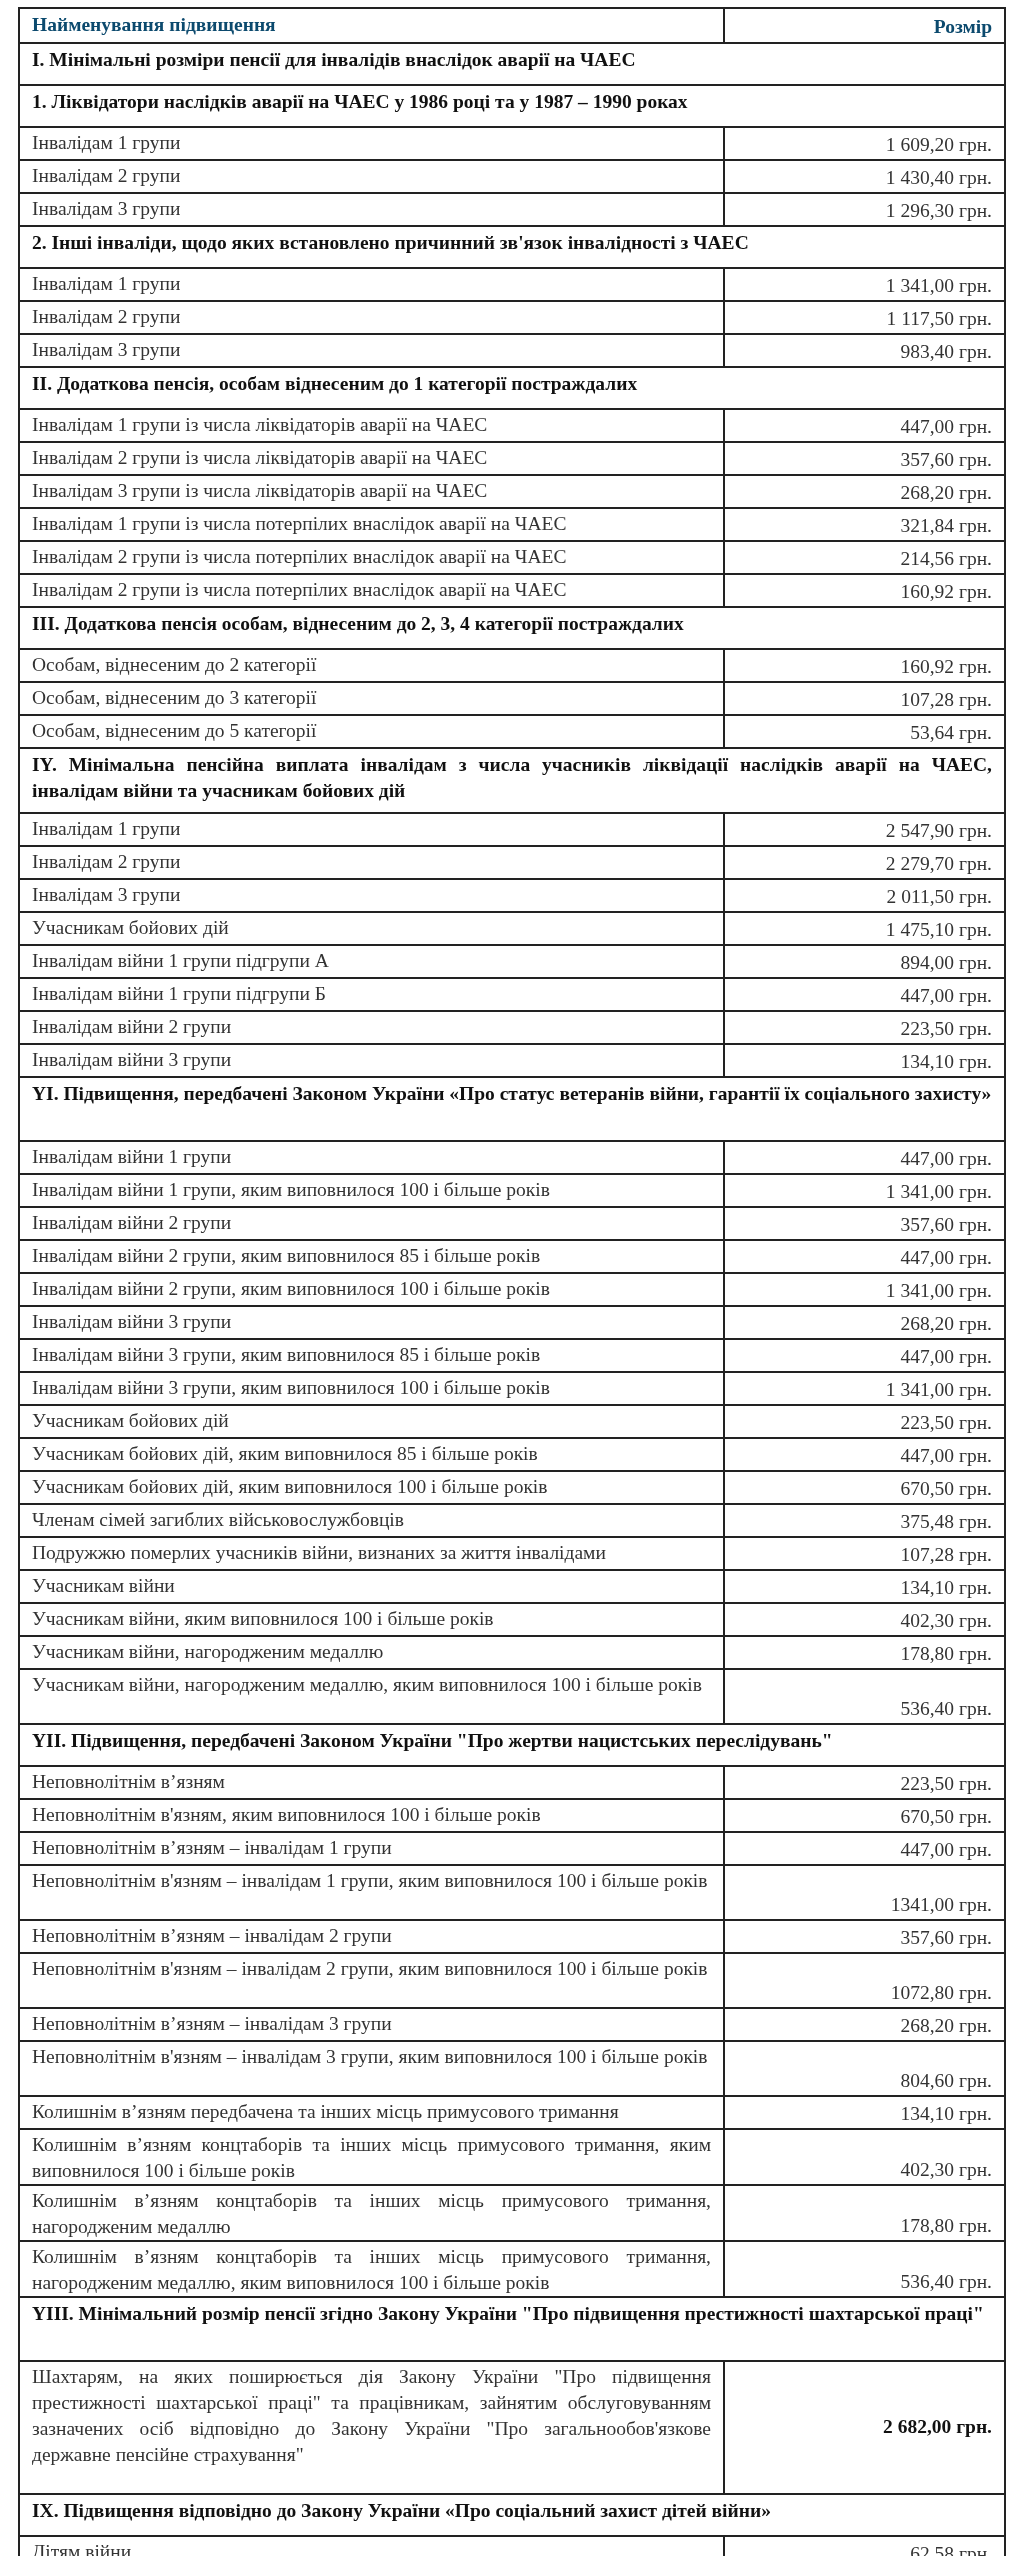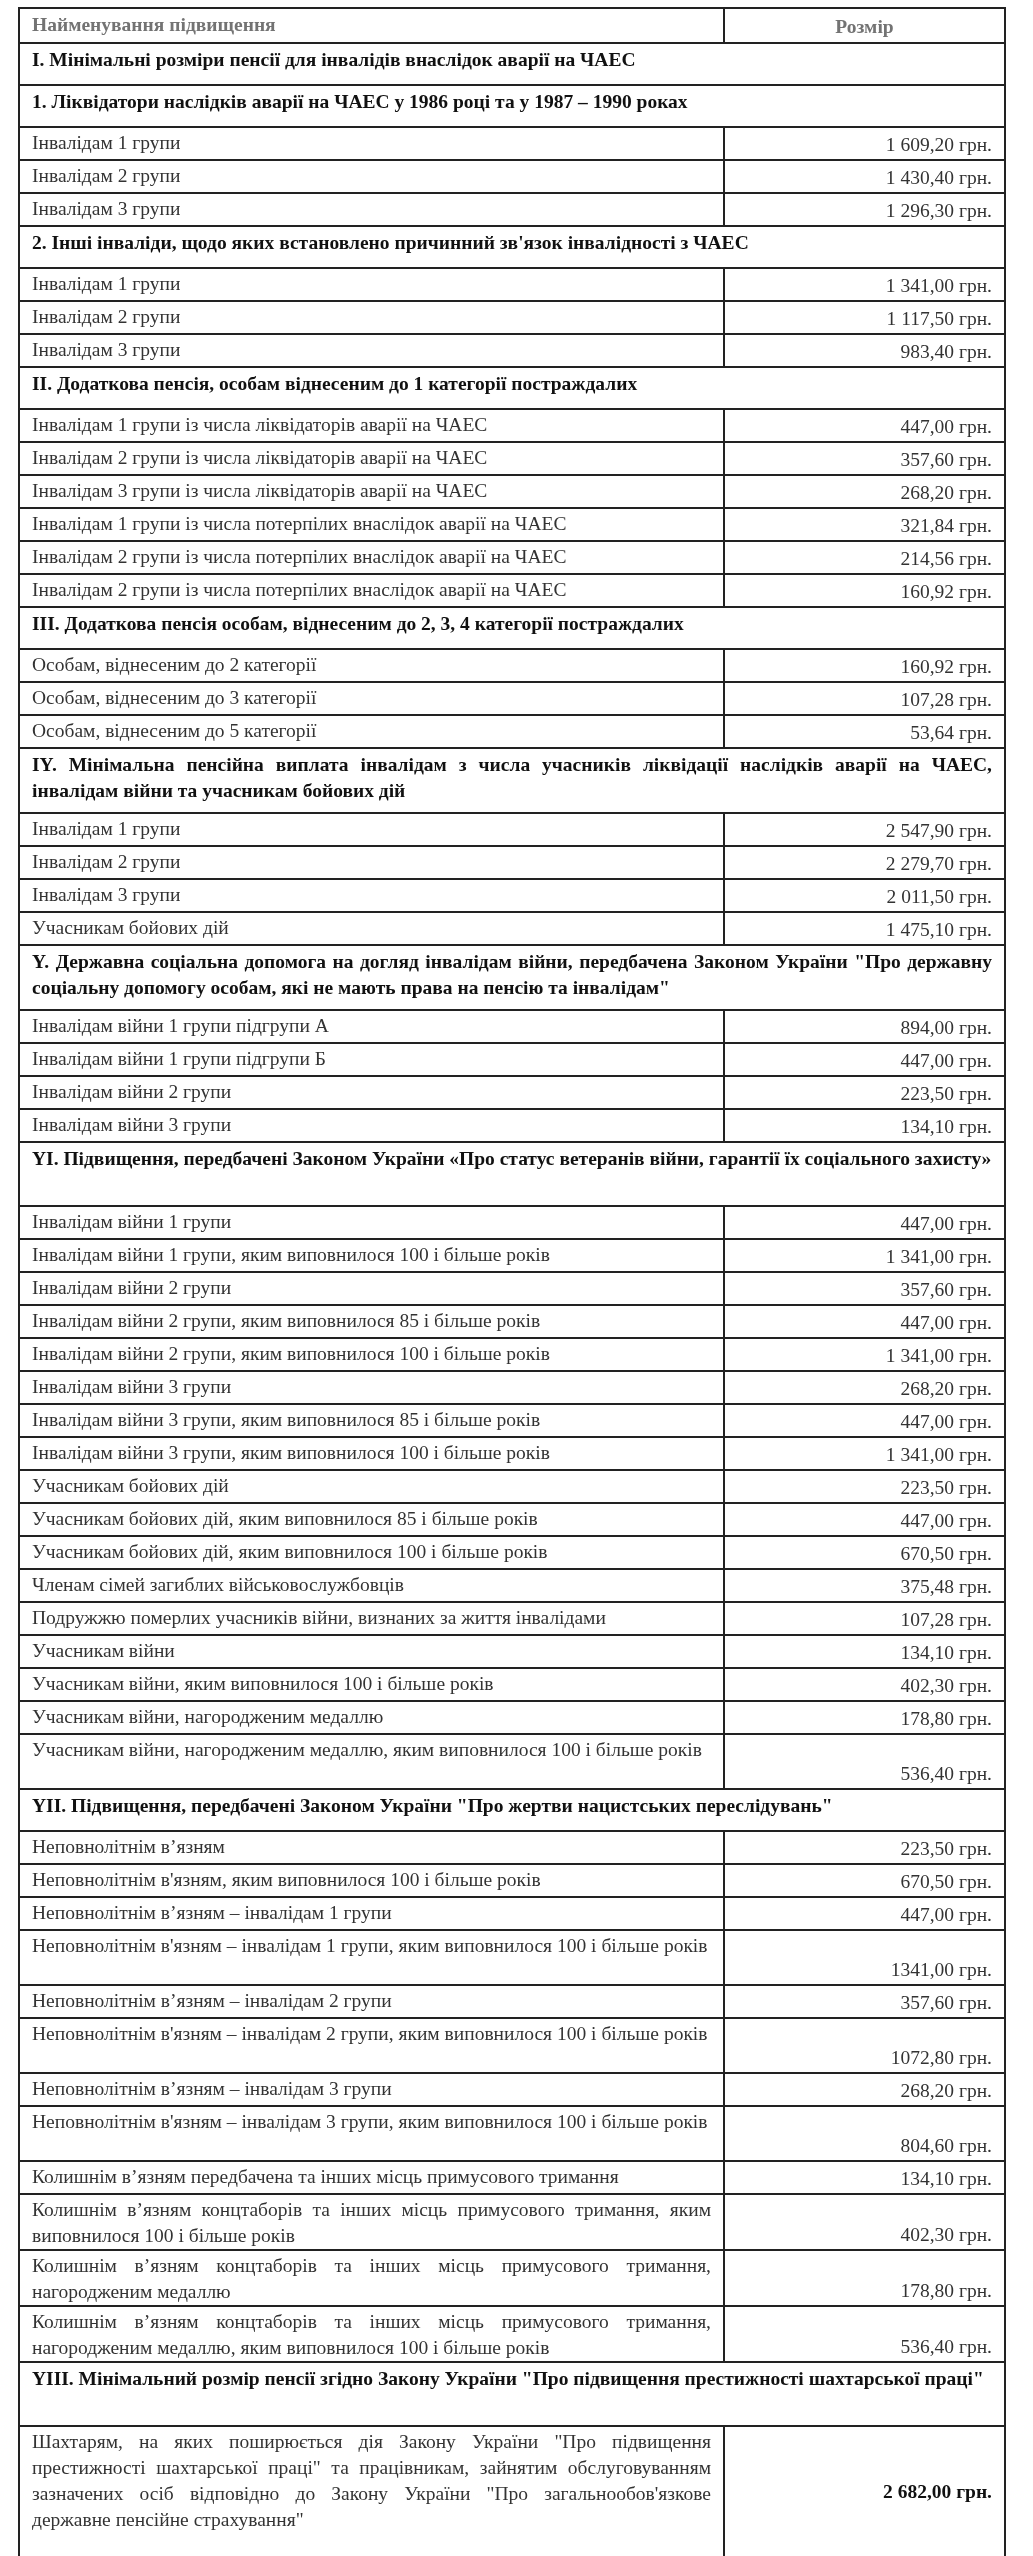--- a/index.html
+++ b/index.html
@@ -9,22 +9,22 @@
     font-family: "Liberation Serif", "DejaVu Serif", serif; font-size: 19.5px; color: #333; }
   col.c1 { width: 705px; }
   col.c2 { width: 281px; }
   td { border: 2px solid #222; padding: 0 12px; vertical-align: top; line-height: 26px; }
   tr.one td { height: 29px; }
   tr.two td { height: 51px; }
   td.val { text-align: right; vertical-align: bottom; padding-bottom: 1px; }
   td.name { padding-top: 2px; }
   tr.sec td { font-weight: bold; color: #111; padding-top: 3px; padding-bottom: 8px; }
   tr.sec.two td { text-align: justify; }
-  tr.hdr td { font-weight: bold; color: #737373; height: 29px; padding-top: 3px; }
-  tr.hdr td.val { text-align: center; vertical-align: middle; }
+  tr.hdr td { font-weight: bold; color: #0c4a6e; height: 29px; padding-top: 3px; }
+  tr.hdr td.val { vertical-align: middle; }
   td.just { text-align: justify; text-align-last: left; }
   tr.big td { height: 129px; }
   tr.big td.val { vertical-align: middle; font-weight: bold; color: #111; }
 </style>
 </head>
 <body>
 
 <div class="wrap">
 <table>
   <colgroup>
@@ -128,23 +128,20 @@
         </tr>
     <tr class="one">
           <td class="name">Інвалідам 3 групи</td>
           <td class="val">2 011,50 грн.</td>
         </tr>
     <tr class="one">
           <td class="name">Учасникам бойових дій</td>
           <td class="val">1 475,10 грн.</td>
         </tr>
 
-    <tr class="sec two">
-          <td colspan="2">Y. Державна соціальна допомога на догляд інвалідам війни, передбачена Законом України "Про державну соціальну допомогу особам, які не мають права на пенсію та інвалідам"</td>
-        </tr>
     <tr class="one">
           <td class="name">Інвалідам війни 1 групи підгрупи А</td>
           <td class="val">894,00 грн.</td>
         </tr>
     <tr class="one">
           <td class="name">Інвалідам війни 1 групи підгрупи Б</td>
           <td class="val">447,00 грн.</td>
         </tr>
     <tr class="one">
           <td class="name">Інвалідам війни 2 групи</td>

